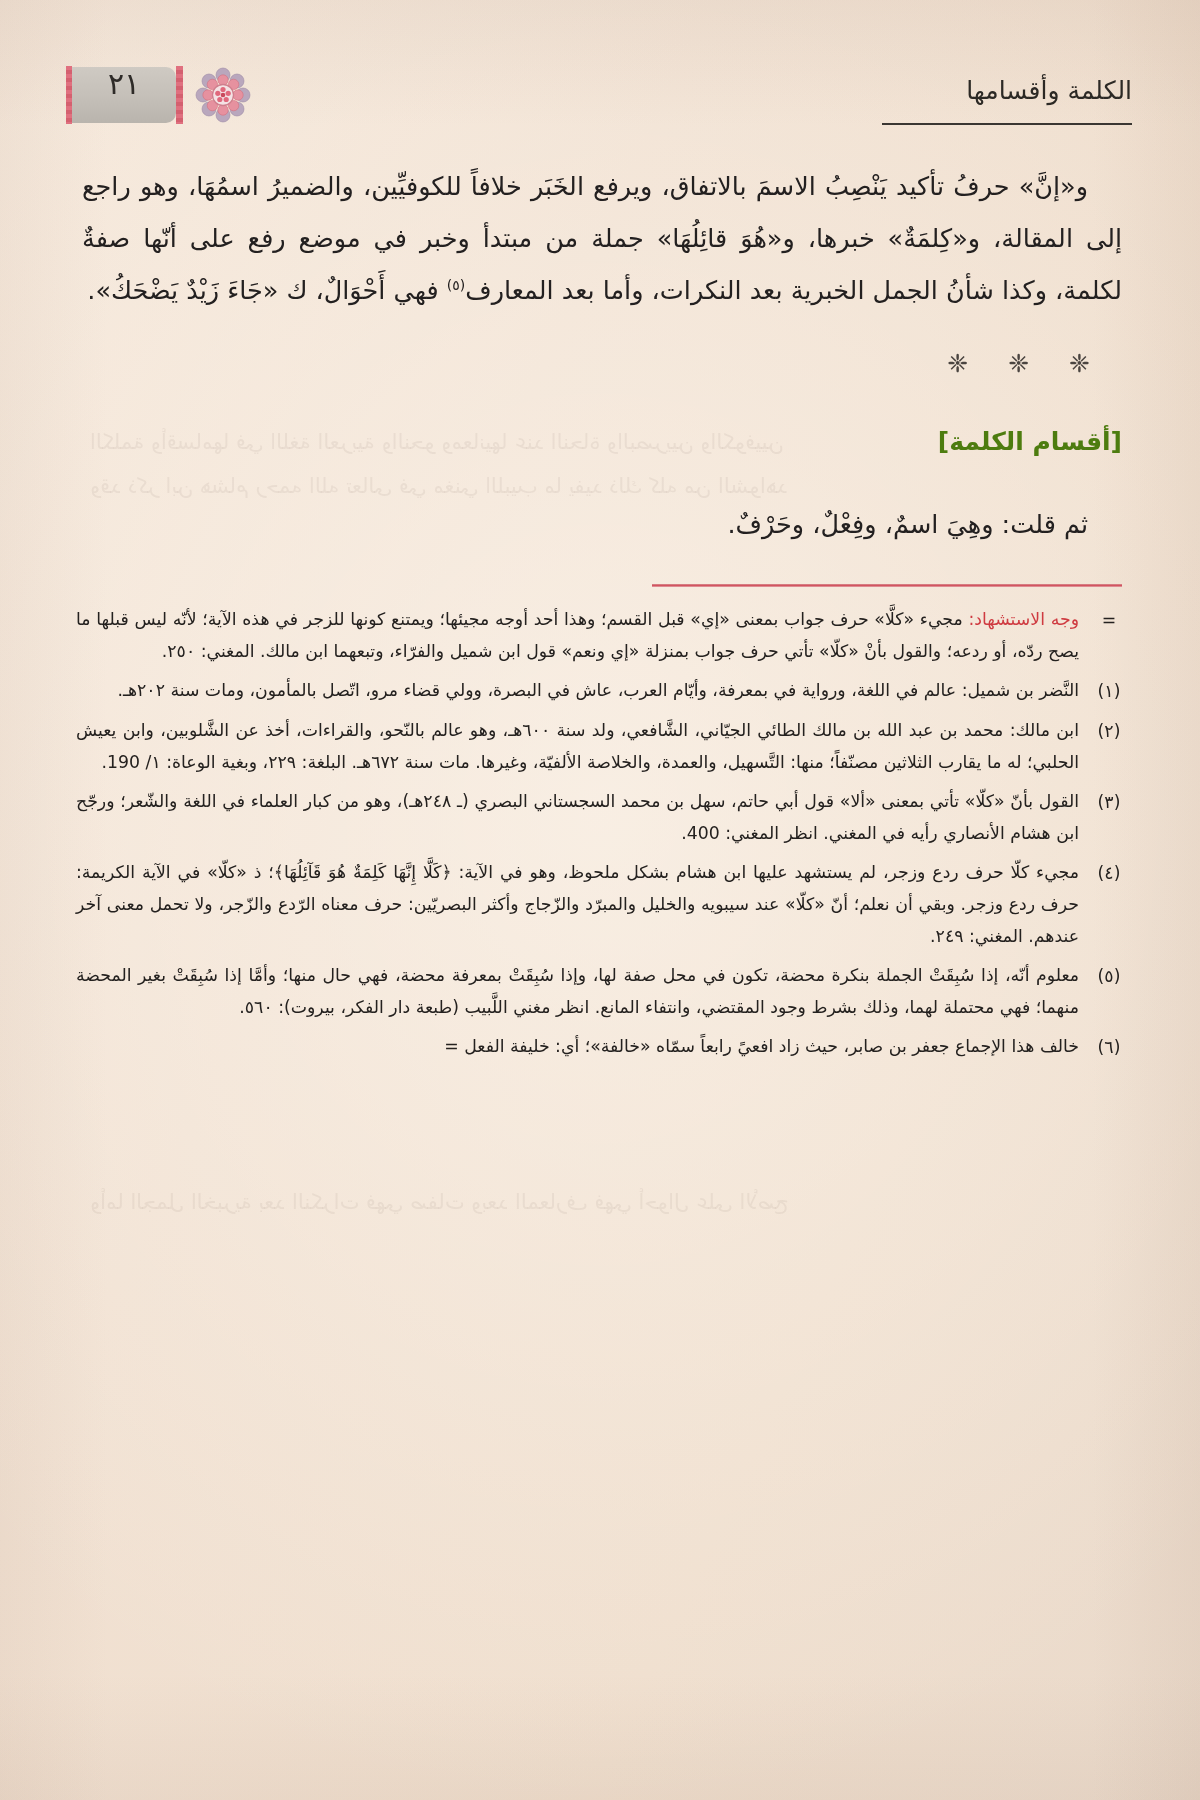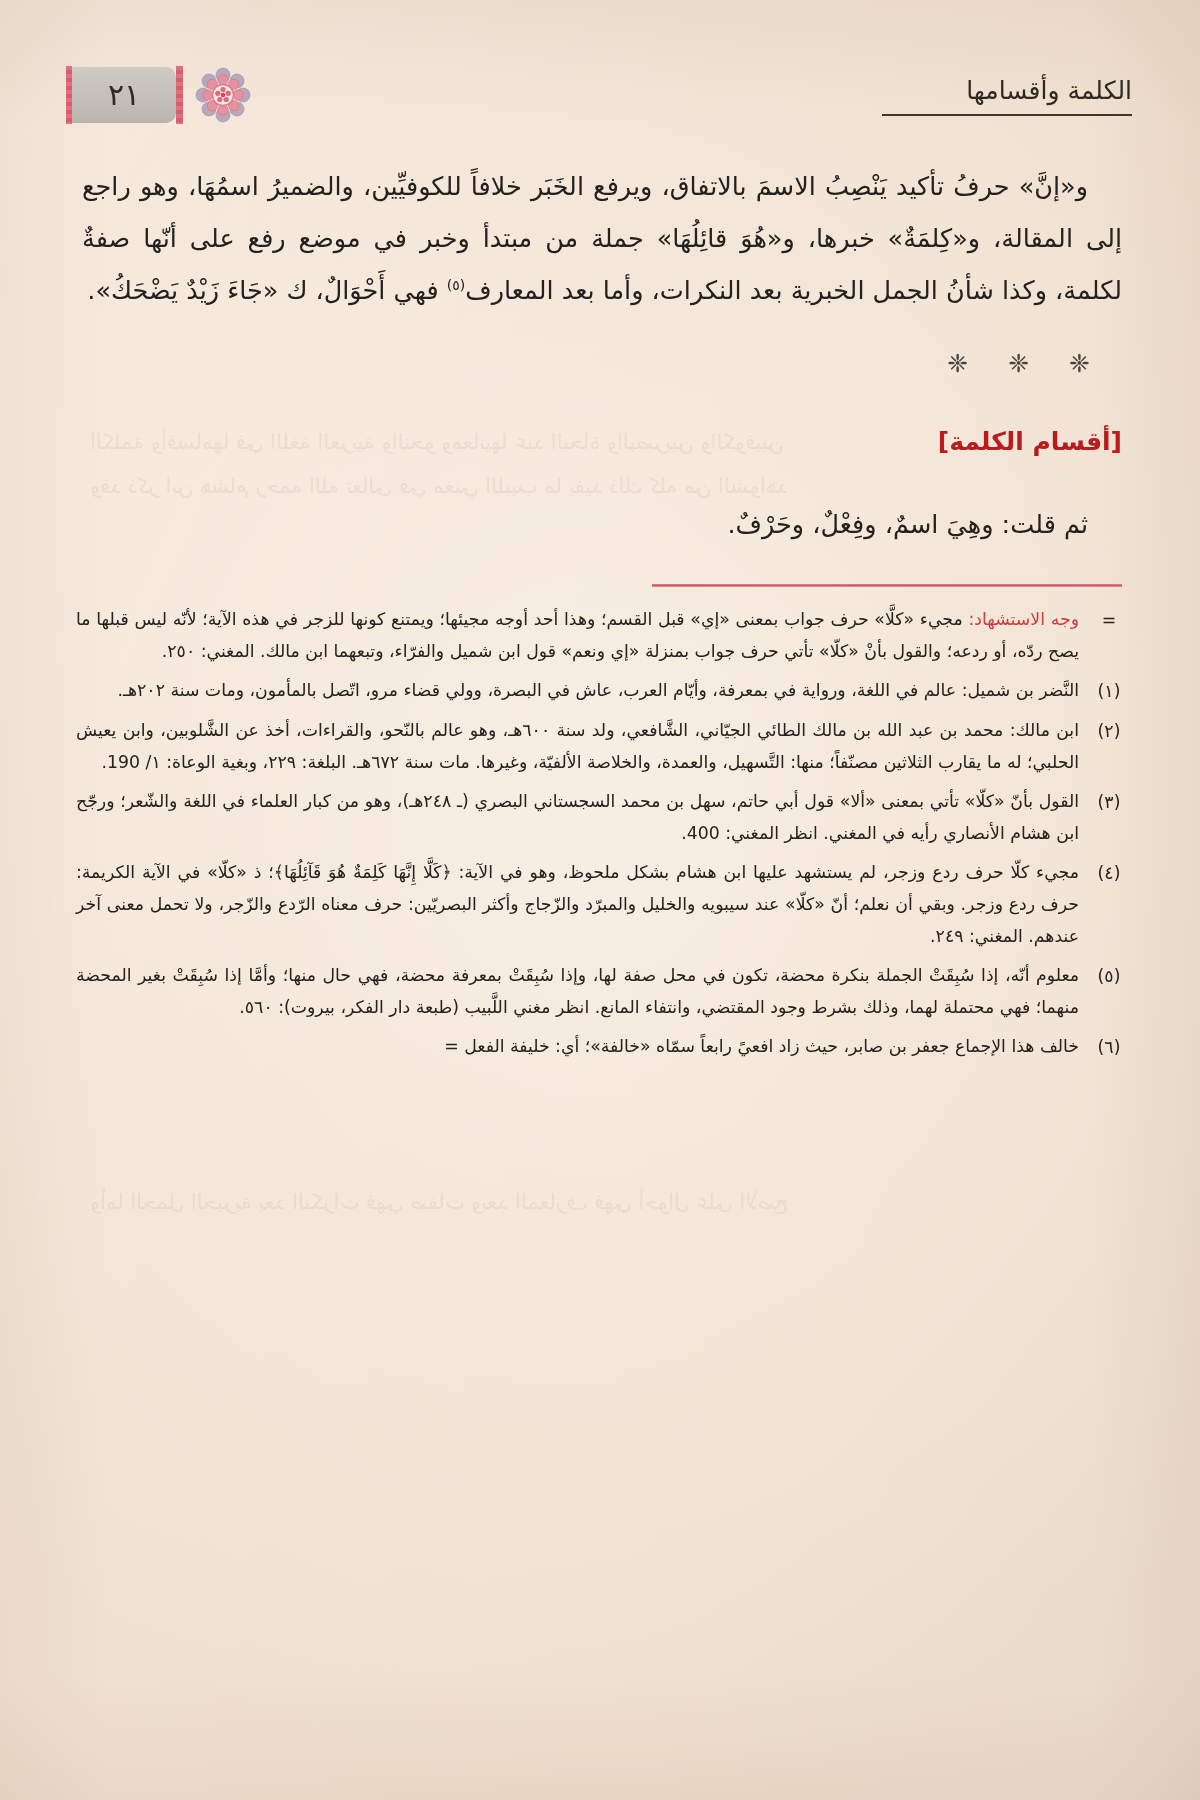--- a/index.html
+++ b/index.html
@@ -70,21 +70,21 @@
     align-items: center;
     gap: 18px;
     direction: ltr;
   }
   .folio-tab {
     position: relative;
     width: 104px;
     height: 56px;
     background: linear-gradient(180deg,#cfcac3 0%, #c4bfb8 55%, #b9b4ad 100%);
     border-radius: 0 10px 10px 0;
-    display:flex; align-items:center; justify-content:center;
+    display:flex; align-items:flex-start; justify-content:center;
   }
   .folio-tab::before{
     content:"";
     position:absolute;
     left:-6px; top:-1px;
     width:6px; height:58px;
     background: repeating-linear-gradient(180deg,#e0707f 0 4px, #d4606f 4px 8px);
   }
   .folio-tab::after{
     content:"";
@@ -111,21 +111,21 @@
   .head-title-wrap {
     position: absolute;
     right: 0;
     top: 18px;
     text-align: right;
   }
   .head-title {
     font-size: 25px;
     color: #2c2925;
     letter-spacing: 0.5px;
-    padding-bottom: 9px;
+    padding-bottom: 18px;
     display:inline-block;
   }
   .head-rule {
     height: 2px;
     background: #3a3632;
     width: 250px;
     margin-right: 0;
     margin-left: auto;
   }
 
@@ -153,21 +153,21 @@
     text-align: center;
     margin: 22px 0 14px 0;
     color: #4a4440;
     font-size: 25px;
     letter-spacing: 16px;
     padding-right: 16px;
   }
 
   .section-head {
     text-align: center;
-    color: #b91c1c;
+    color: #4d7c0f;
     font-size: 25px;
     font-weight: bold;
     margin: 26px 0 30px 0;
   }
 
   
   .fn-rule {
     margin: 34px 78px 0 auto;
     width: 470px;
     height: 3px;

